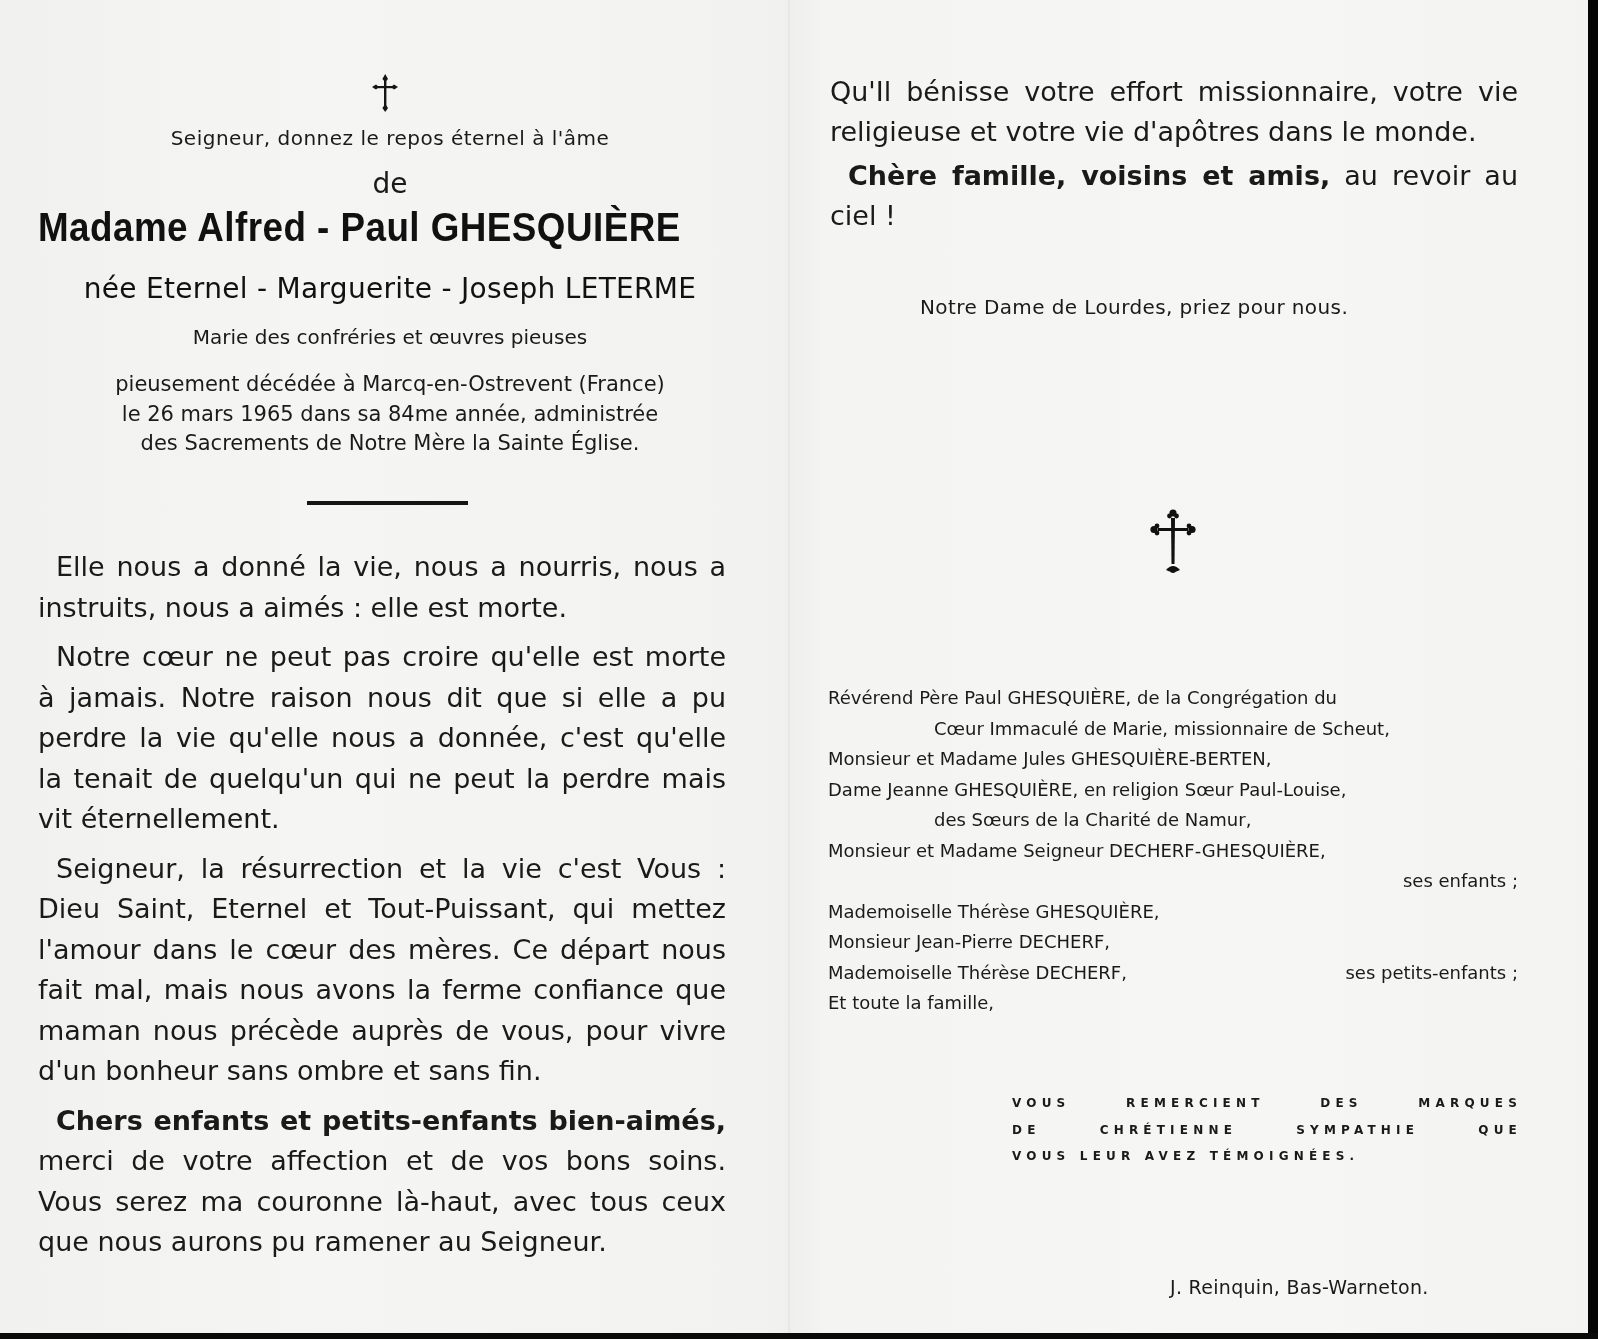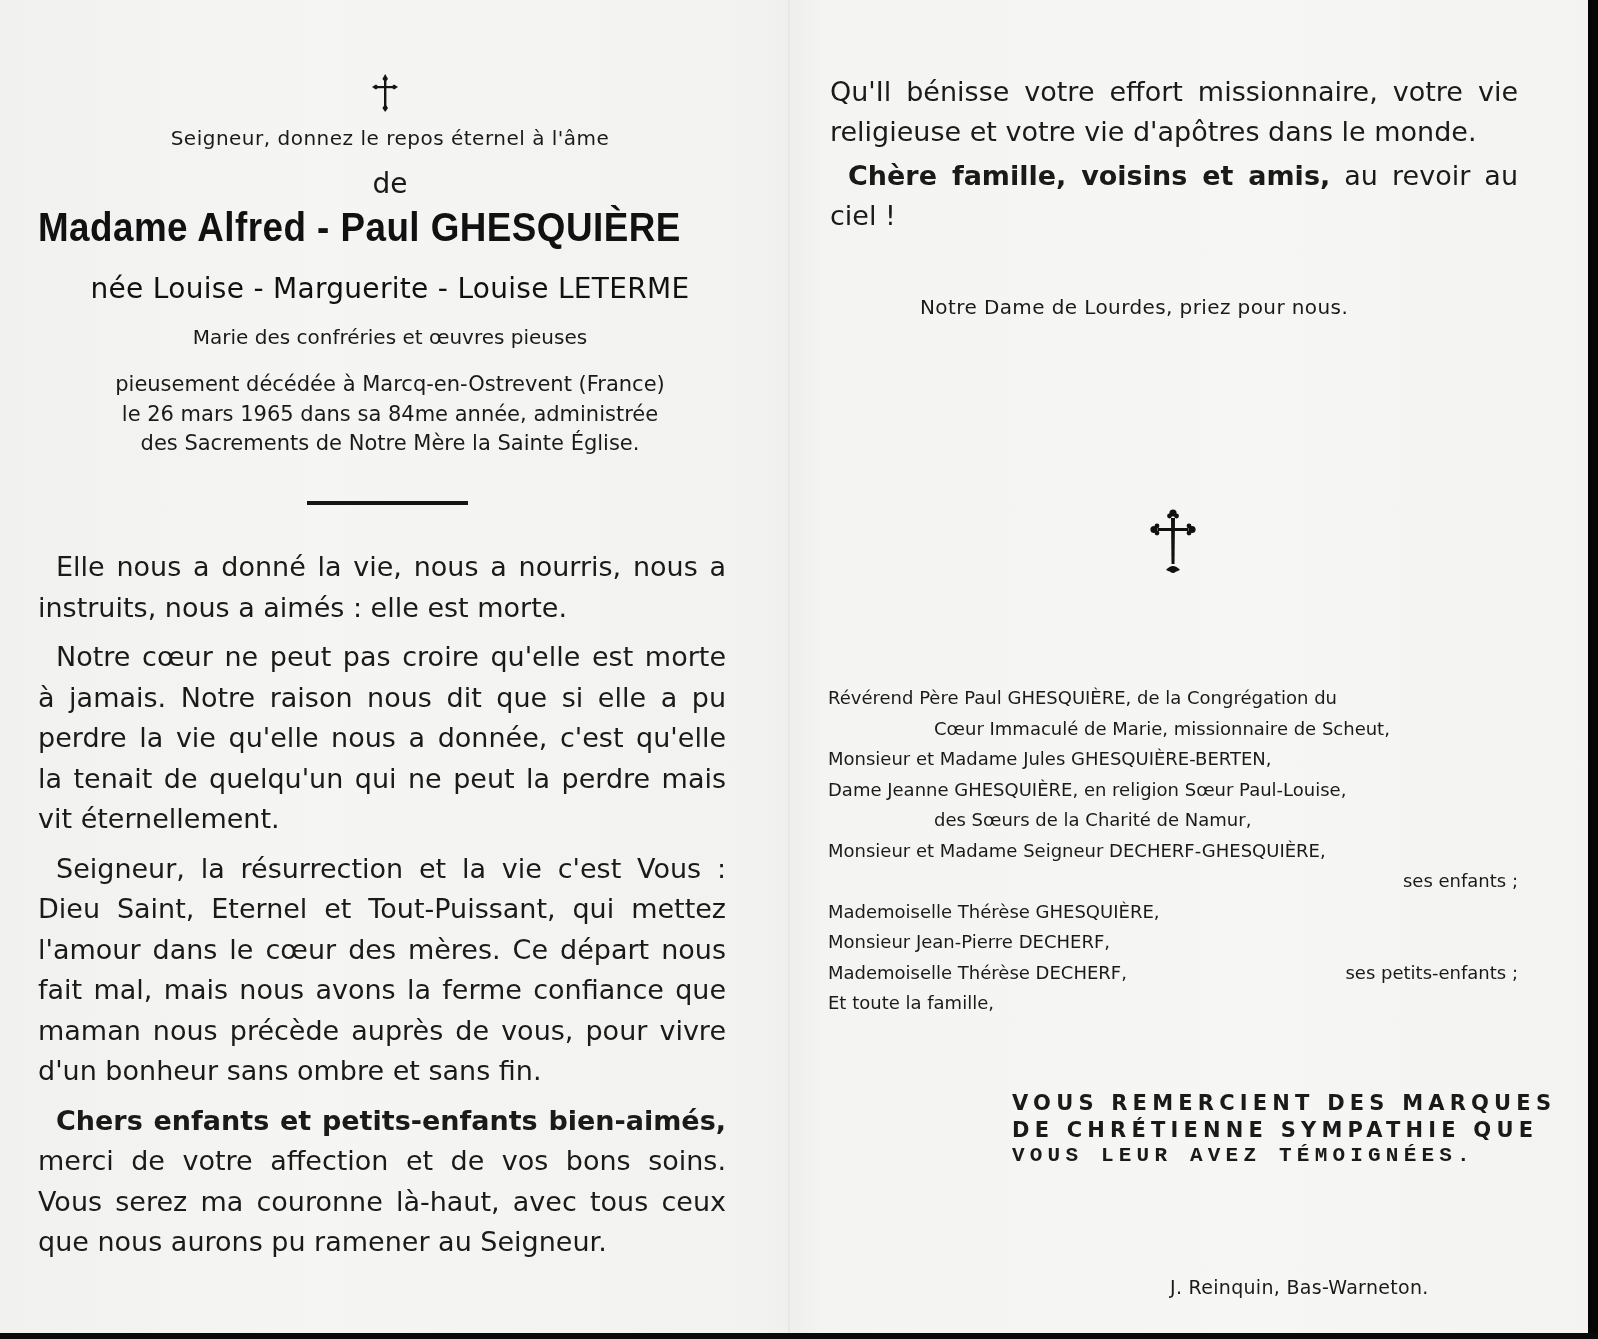--- a/index.html
+++ b/index.html
@@ -75,21 +75,21 @@
       left: 828px; top: 683px; width: 690px;
       font-size: 18px; line-height: 30.5px; white-space: normal;
     }
     .fam-row { position: relative; height: 30.5px; white-space: nowrap; }
     .fam-row.indent2 { padding-left: 106px; }
     .fam-row .right { position: absolute; right: 0; top: 0; }
 
     .thanks {
       left: 1012px; top: 1090px; width: 510px;
       font-family: "DejaVu Sans", sans-serif; font-weight: bold;
-      font-size: 21px; letter-spacing: 5.2px; line-height: 26.5px; white-space: normal;
+      font-size: 12px; letter-spacing: 5.2px; line-height: 26.5px; white-space: normal;
     }
     .thanks div { white-space: nowrap; text-align: justify; text-align-last: justify; }
     .printer { left: 1170px; top: 1276px; font-size: 19px; letter-spacing: 0.3px; }
   </style>
 </head>
 <body>
 
 <div class="card">
   <div class="fold"></div>
 
@@ -101,21 +101,21 @@
       <path d="M15.2 32 L18 36 L15.2 40 L12.4 36 Z"></path>
       <path d="M2 15 L6 12.5 L9 15 L6 17.5 Z"></path>
       <path d="M28 15 L24 12.5 L21 15 L24 17.5 Z"></path>
     </g>
   </svg>
 
   <div class="abs center invocation">Seigneur, donnez le repos éternel à l'âme</div>
   <div class="abs center de">de</div>
   <div class="abs name-main">Madame Alfred - Paul GHESQUIÈRE</div>
   <div class="abs center name-maiden">
-    <span>née Louise - Marguerite - Louise</span>
+    <span>née Eternel - Marguerite - Joseph</span>
     <span>LETERME</span>
   </div>
   <div class="abs center membre">Marie des confréries et œuvres pieuses</div>
   <div class="abs center deces">
     <div>pieusement décédée à Marcq-en-Ostrevent (France)</div>
     <div>le 26 mars 1965 dans sa 84me année, administrée</div>
     <div>des Sacrements de Notre Mère la Sainte Église.</div>
   </div>
   <div class="abs divider"></div>
 
@@ -166,20 +166,20 @@
     <div class="fam-row">
       <span>Mademoiselle Thérèse DECHERF,</span>
       <span class="right">ses petits-enfants ;</span>
     </div>
     <div class="fam-row">Et toute la famille,</div>
   </div>
 
   <div class="abs thanks">
     <div>VOUS REMERCIENT DES MARQUES</div>
     <div>DE CHRÉTIENNE SYMPATHIE QUE</div>
-    <div style="text-align:center;text-align-last:left;font-family:Liberation Mono, monospace;">VOUS LEUR AVEZ TÉMOIGNÉES.</div>
+    <div style="text-align:center;text-align-last:left;">VOUS LEUR AVEZ TÉMOIGNÉES.</div>
   </div>
 
   <div class="abs printer">J. Reinquin, Bas-Warneton.</div>
 </div>
 
 <div class="border-right"></div>
 <div class="border-bottom"></div>
 
 </body></html>

